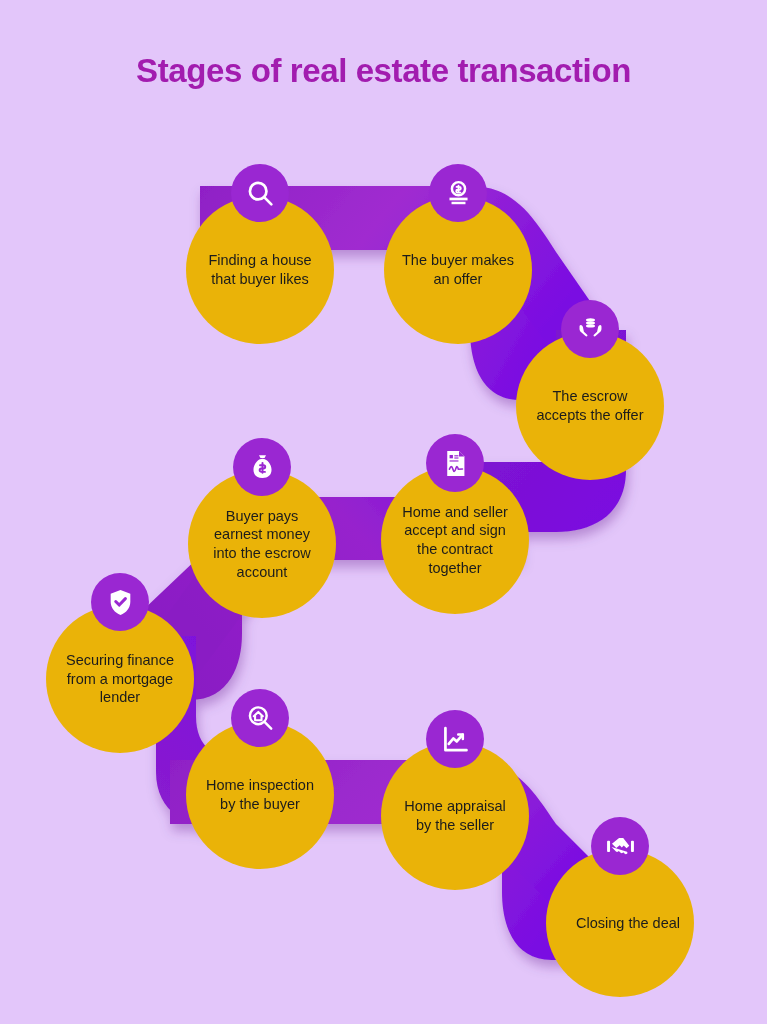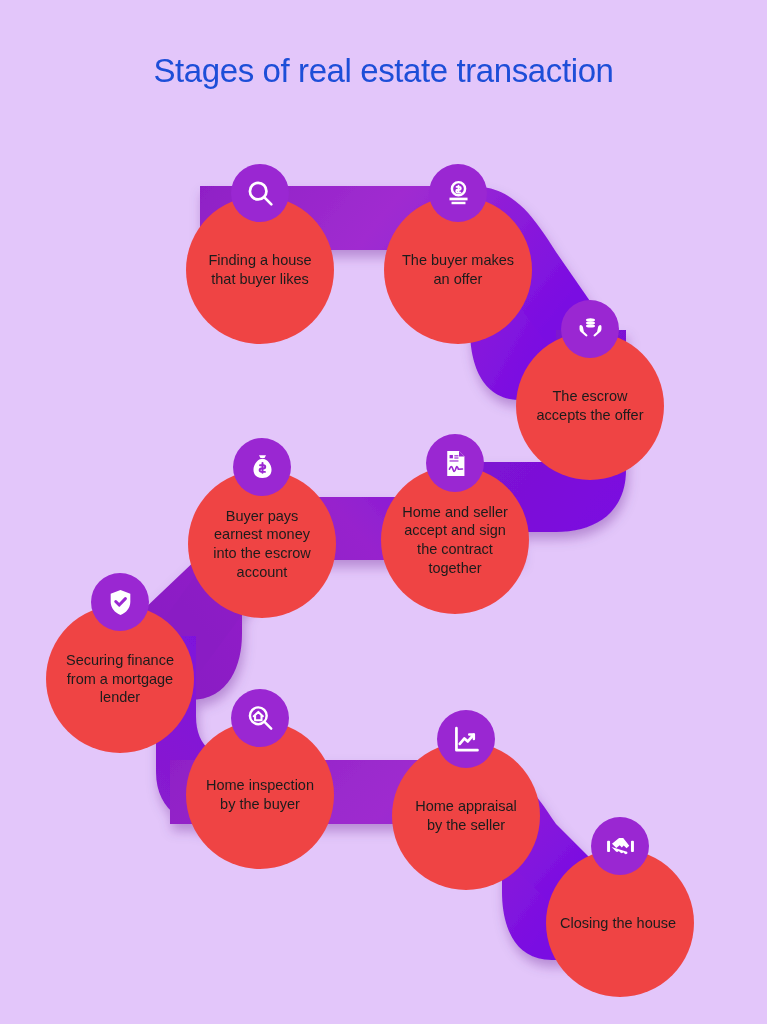--- a/index.html
+++ b/index.html
@@ -9,44 +9,44 @@
     font-family:"Liberation Sans", sans-serif;
     position:relative;
     overflow:hidden;
   }
 
   #page-title {
     position:absolute;
     top:52px; left:0; width:767px;
     text-align:center;
     font-size:33px;
-    font-weight:normal;
+    font-weight:bold;
     letter-spacing:-0.4px;
-    color:#1d4ed8;
+    color:#a21caf;
   }
 
   #flow-canvas {
     position:absolute;
     top:0; left:0;
     width:767px; height:1024px;
   }
 
   .node {
     position:absolute;
     width:148px; height:148px;
   }
   .node-disc {
     position:absolute;
     left:0; top:0;
     width:148px; height:148px;
     border-radius:50%;
-    background:#ef4444;
+    background:#eab308;
     display:flex;
     align-items:center;
-    justify-content:flex-start;
+    justify-content:flex-end;
     padding:0 14px;
     text-align:center;
     z-index:2;
   }
   .node-label {
     font-size:14.5px;
     line-height:1.28;
     color:#1c1c1c;
     font-weight:400;
   }
@@ -221,21 +221,21 @@
       <line x1="15.1" y1="14.7" x2="20.3" y2="19.9"></line>
       <path d="M6.8 10.2L10.3 6.9l3.5 3.3" stroke-width="1.6"></path>
       <path d="M7.8 10.1v3.3h5v-3.3" stroke-width="1.6"></path>
     </svg>
   </div>
   <div class="node-disc">
     <span class="node-label">Home inspection by the buyer</span>
   </div>
 </div>
 
-<div class="node" style="left:392px; top:742px;">
+<div class="node" style="left:381px; top:742px;">
   <div class="node-badge">
     <svg viewBox="0 0 24 24" fill="none" stroke="#ffffff" stroke-width="2.1" stroke-linecap="round" stroke-linejoin="round">
       <path d="M4.2 3.2v17.1h16.3"></path>
       <path d="M6.8 15.4l3.6-4.2 2.6 2.3 4.6-5.3"></path>
       <path d="M14.1 8.2h3.6v3.5" stroke-width="1.9"></path>
     </svg>
   </div>
   <div class="node-disc">
     <span class="node-label">Home appraisal by the seller</span>
   </div>
@@ -244,15 +244,15 @@
 <div class="node" style="left:546px; top:849px;">
   <div class="node-badge">
     <svg viewBox="0 0 24 24" fill="#ffffff" stroke="none">
       <rect x="1.6" y="7.6" width="2.3" height="8.6" rx="0.7"></rect>
       <rect x="20.1" y="7.6" width="2.3" height="8.6" rx="0.7"></rect>
       <path d="M10.9 5.4l-5.5 4.5 3.3 3.3 2.7-2.1 1.6 1.6 1.5-1.4 2.2 2.1 2.1-1.9-4.7-6z"></path>
       <path d="M5.1 12.4l3.4 3.5c.5.5 1.2.5 1.7 0l.5-.5 1.4 1.4c.5.5 1.2.5 1.7 0l.3-.3 1.2 1.2c.5.5 1.2.5 1.7 0 .5-.5.5-1.2 0-1.7"></path>
     </svg>
   </div>
   <div class="node-disc">
-    <span class="node-label">Closing the house</span>
+    <span class="node-label">Closing the deal</span>
   </div>
 </div>
 
 </body></html>

